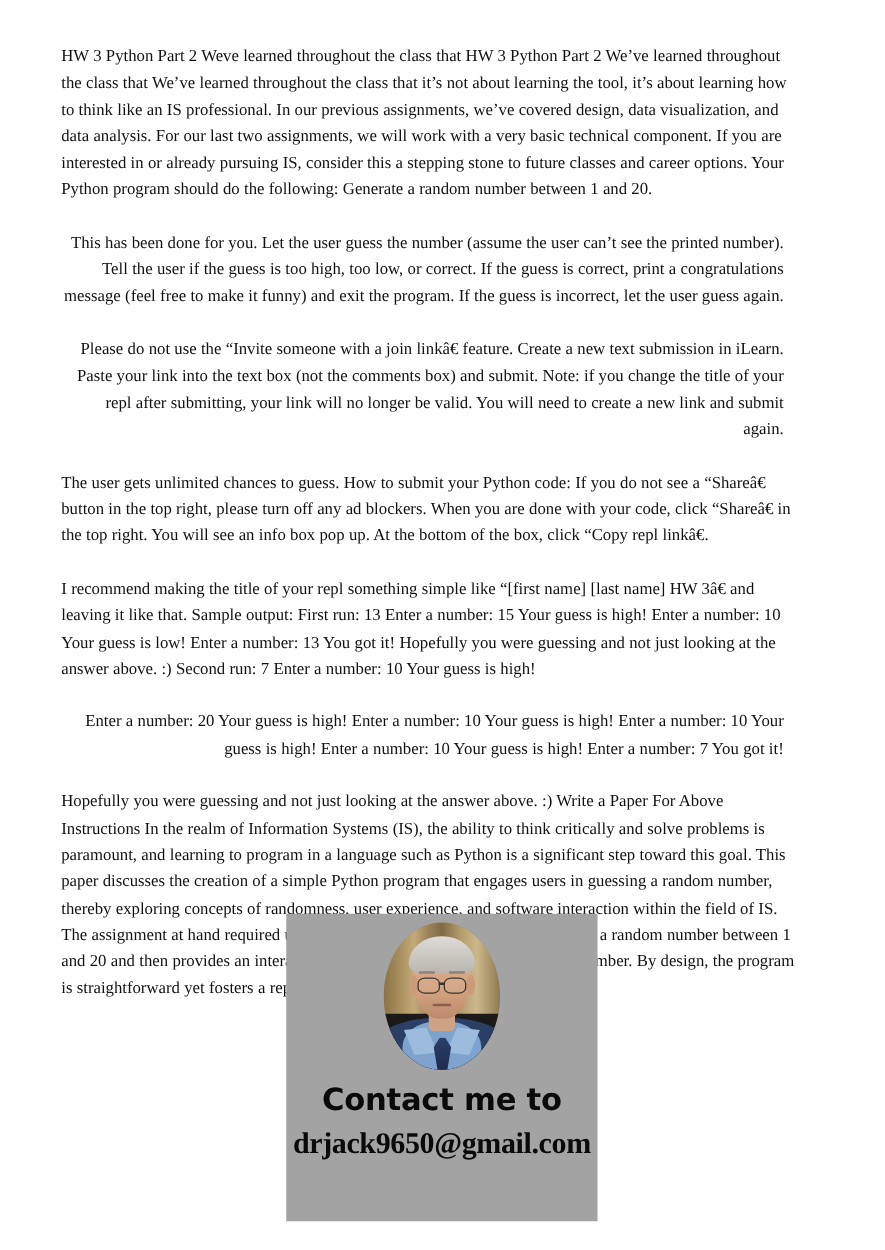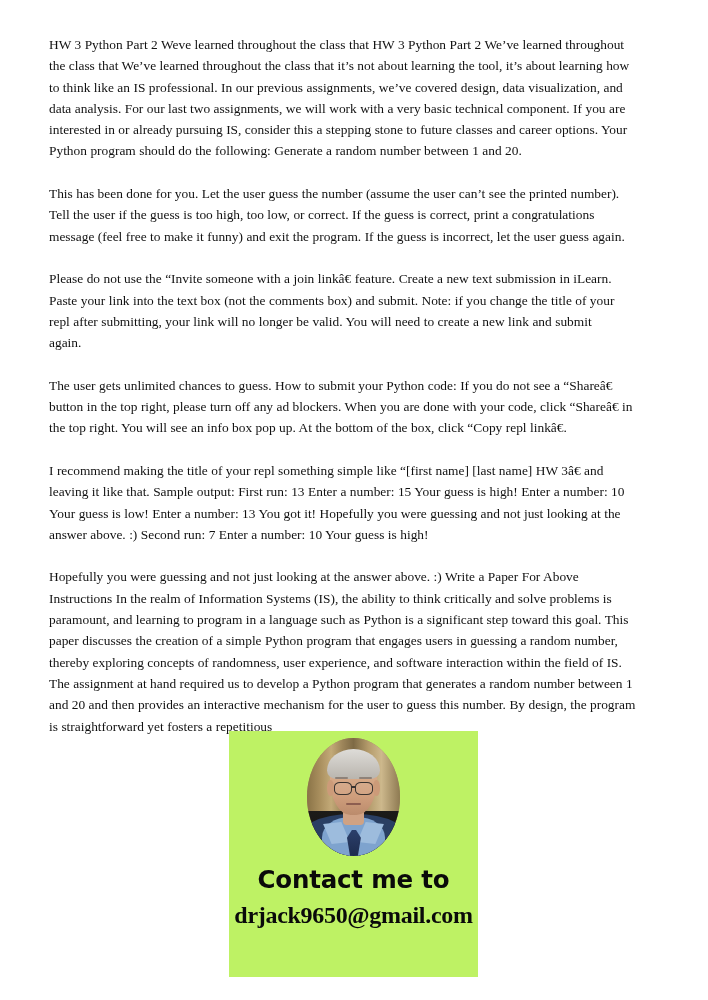--- a/index.html
+++ b/index.html
@@ -38,32 +38,32 @@
   .para {
     margin: 0 0 21.3px 0;
     font-size: 13.4px;
     line-height: 21.3px;
     text-align: left;
     color: #111111;
     white-space: normal;
     word-spacing: 0.1px;
   }
   .para:last-child { margin-bottom: 0; }
-  .w-mid     { width: 578px; }
+  .w-mid     { width: 578px; text-align: right; }
   .w-wide    { width: 594px; }
   .w-xwide   { width: 594px; }
 
   
   #contact-overlay {
     position: absolute;
     left: 229px;
     top: 731px;
     width: 249px;
     height: 246px;
-    background: #bef264;
+    background: #a3a3a3;
     z-index: 50;
     display: flex;
     flex-direction: column;
     align-items: center;
     overflow: hidden;
   }
 
   #avatar {
     position: relative;
     width: 93px;
@@ -177,20 +177,21 @@
 <body>
 
 <div id="page">
 
   <div id="doc-body">
     <p class="para w-wide">HW 3 Python Part 2 Weve learned throughout the class that HW 3 Python Part 2 We’ve learned throughout the class that We’ve learned throughout the class that it’s not about learning the tool, it’s about learning how to think like an IS professional. In our previous assignments, we’ve covered design, data visualization, and data analysis. For our last two assignments, we will work with a very basic technical component. If you are interested in or already pursuing IS, consider this a stepping stone to future classes and career options. Your Python program should do the following: Generate a random number between 1 and 20.</p>
     <p class="para w-mid">This has been done for you. Let the user guess the number (assume the user can’t see the printed number). Tell the user if the guess is too high, too low, or correct. If the guess is correct, print a congratulations message (feel free to make it funny) and exit the program. If the guess is incorrect, let the user guess again.</p>
     <p class="para w-mid">Please do not use the “Invite someone with a join linkâ€ feature. Create a new text submission in iLearn. Paste your link into the text box (not the comments box) and submit. Note: if you change the title of your repl after submitting, your link will no longer be valid. You will need to create a new link and submit again.</p>
     <p class="para w-wide">The user gets unlimited chances to guess. How to submit your Python code: If you do not see a “Shareâ€ button in the top right, please turn off any ad blockers. When you are done with your code, click “Shareâ€ in the top right. You will see an info box pop up. At the bottom of the box, click “Copy repl linkâ€.</p>
     <p class="para w-wide">I recommend making the title of your repl something simple like “[first name] [last name] HW 3â€ and leaving it like that. Sample output: First run: 13 Enter a number: 15 Your guess is high! Enter a number: 10 Your guess is low! Enter a number: 13 You got it! Hopefully you were guessing and not just looking at the answer above. :) Second run: 7 Enter a number: 10 Your guess is high!</p>
+    <p class="para w-mid">Enter a number: 20 Your guess is high! Enter a number: 10 Your guess is high! Enter a number: 10 Your guess is high! Enter a number: 10 Your guess is high! Enter a number: 7 You got it!</p>
     <p class="para w-xwide">Hopefully you were guessing and not just looking at the answer above. :) Write a Paper For Above Instructions In the realm of Information Systems (IS), the ability to think critically and solve problems is paramount, and learning to program in a language such as Python is a significant step toward this goal. This paper discusses the creation of a simple Python program that engages users in guessing a random number, thereby exploring concepts of randomness, user experience, and software interaction within the field of IS. The assignment at hand required us to develop a Python program that generates a random number between 1 and 20 and then provides an interactive mechanism for the user to guess this number. By design, the program is straightforward yet fosters a repetitious</p>
   </div>
 
   <div id="contact-overlay">
 
     <div id="avatar">
       <div class="ph-wall"></div>
       <div class="ph-darkpanel"></div>
       <div class="ph-shoulders"></div>
       <div class="ph-shirt"></div>

